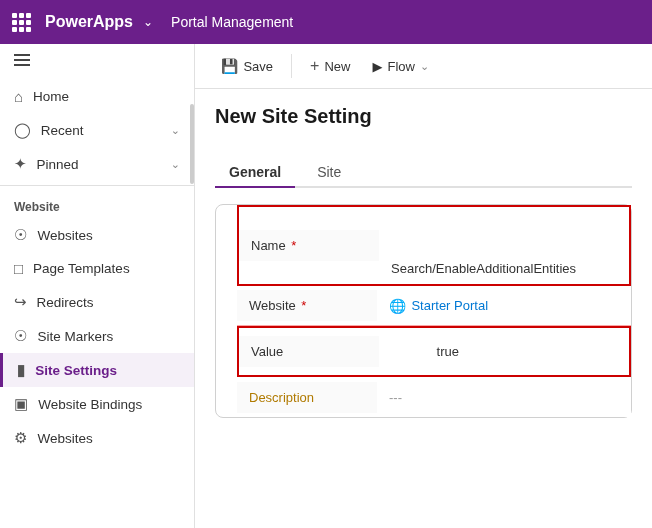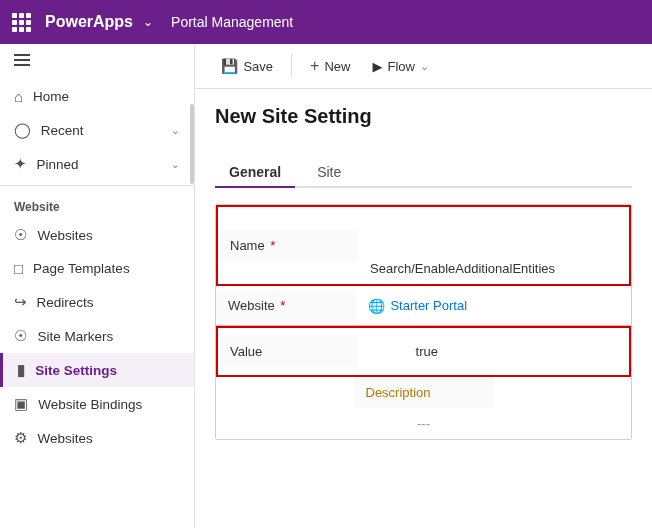--- a/index.html
+++ b/index.html
@@ -195,21 +195,21 @@
       font-weight: 600;
       border-bottom: 2px solid #6b1f8a;
     }
     .form-row {
       display: flex;
       align-items: center;
       border-bottom: 1px solid #fca5a5;
       min-height: 40px;
       background: white;
     }
-    .form-row:last-child { border-bottom: none; flex-direction: column; }
+    .form-row:last-child { border-bottom: none; }
     .form-label {
       width: 140px;
       padding: 8px 12px;
       color: #333;
       font-size: 13px;
       flex-shrink: 0;
       background: #fafafa;
     }
     .form-required {
       color: #c00;
@@ -236,21 +236,22 @@
 
     
     .field-highlighted {
       border: 2px solid #cc0000 !important;
     }
     .description-value { color: #888; }
 
     
     .form-section {
       border: 1px solid #d0d0d0;
-      border-radius: 2px;
+      border-radius: 8px;
+      padding-left: 21px;
     }
   </style>
 </head>
 <body>
 
 <div class="topbar">
   <div class="topbar-waffle">
     <div class="waffle-dot"></div>
       <div class="waffle-dot"></div>
       <div class="waffle-dot"></div>

